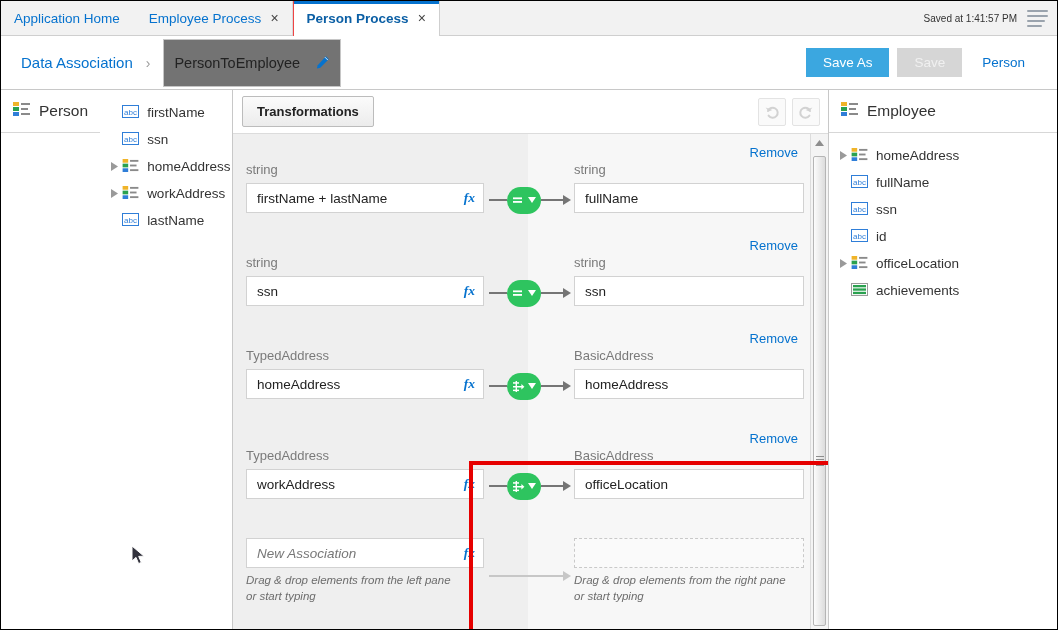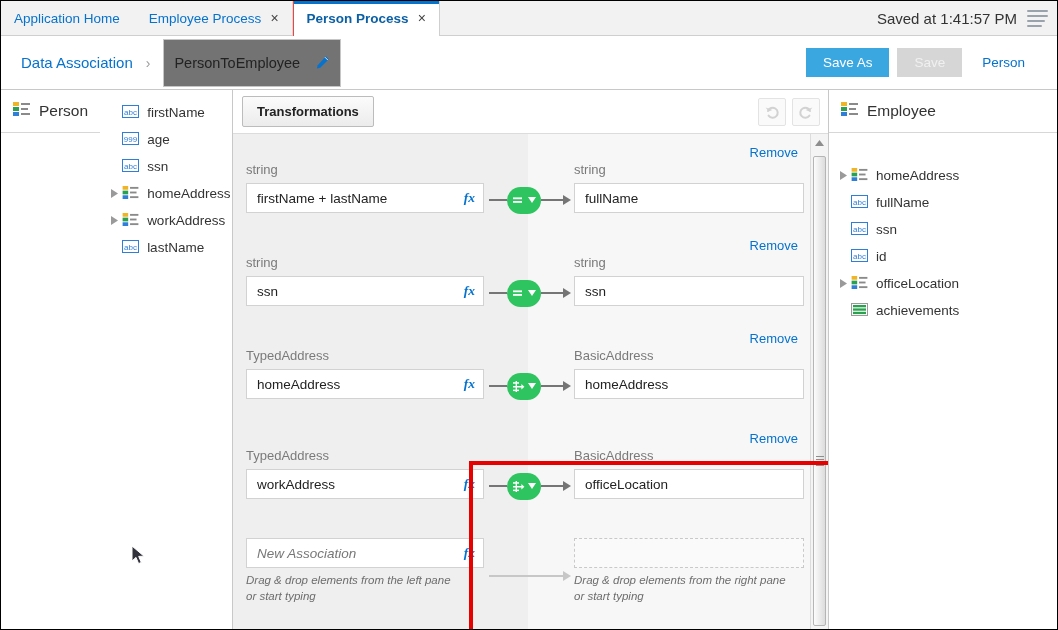--- a/index.html
+++ b/index.html
@@ -36,21 +36,21 @@
     height: 3px; background: #0572ce;
   }
   .tab-close {
     font-size: 14px; color: #444; line-height: 1; font-weight: normal;
     cursor: pointer;
   }
   .tabbar-right {
     margin-left: auto; display: flex; align-items: center; gap: 10px;
     padding-right: 9px;
   }
-  .saved-text { font-size: 15px; color: #333; }
+  .saved-text { font-size: 10px; color: #333; }
   .hamburger {
     width: 21px; height: 18px; display: flex; flex-direction: column;
     justify-content: space-between; cursor: pointer; padding-top: 1px;
   }
   .hamburger i {
     display: block; height: 2px; background: #9aa3ad;
     border-radius: 1px;
   }
   .hamburger i:nth-child(1) { width: 21px; }
   .hamburger i:nth-child(2) { width: 21px; }
@@ -84,21 +84,21 @@
   
   .panes {
     position: absolute; left: 0; top: 89px; width: 1056px; height: 539px;
     display: flex;
   }
   .pane-left { width: 232px; background: #fff; border-right: 1px solid #c8c8c8;
                display: flex; flex-direction: row; position: relative; }
   .pane-center { width: 596px; background: #fff;
                  border-right: 1px solid #c8c8c8;
                  display: flex; flex-direction: column; position: relative; }
-  .pane-right { flex: 1; background: #fff; display: flex; flex-direction: column; gap: 20px; }
+  .pane-right { flex: 1; background: #fff; display: flex; flex-direction: column; }
 
   .pane-header {
     height: 43px; display: flex; align-items: center; gap: 9px;
     padding: 0 12px; border-bottom: 1px solid #d7d7d7; background: #fff;
   }
   .pane-header .title { font-size: 15.5px; color: #333; }
 
   
   .tree { padding-top: 9px; flex: 1; overflow: hidden; }
   .tree-row {
@@ -282,30 +282,20 @@
           <span class="twisty"></span>
           <span class="tree-icon">
             <svg width="17" height="13" viewBox="0 0 17 13">
               <rect x="0.5" y="0.5" width="16" height="12" fill="#fff" stroke="#2f7ed8"></rect>
               <text x="8.5" y="9.6" font-family="Liberation Sans, sans-serif" font-size="8" fill="#2f7ed8" text-anchor="middle">abc</text>
             </svg>
           </span>
           <span class="tree-label">firstName</span>
         </div>
 
-        <div class="tree-row">
-          <span class="twisty"></span>
-          <span class="tree-icon">
-            <svg width="17" height="13" viewBox="0 0 17 13">
-              <rect x="0.5" y="0.5" width="16" height="12" fill="#fff" stroke="#2f7ed8"></rect>
-              <text x="8.5" y="9.6" font-family="Liberation Sans, sans-serif" font-size="8" fill="#2f7ed8" text-anchor="middle">999</text>
-            </svg>
-          </span>
-          <span class="tree-label">age</span>
-        </div>
 
         <div class="tree-row">
           <span class="twisty"></span>
           <span class="tree-icon">
             <svg width="17" height="13" viewBox="0 0 17 13">
               <rect x="0.5" y="0.5" width="16" height="12" fill="#fff" stroke="#2f7ed8"></rect>
               <text x="8.5" y="9.6" font-family="Liberation Sans, sans-serif" font-size="8" fill="#2f7ed8" text-anchor="middle">abc</text>
             </svg>
           </span>
           <span class="tree-label">ssn</span>

